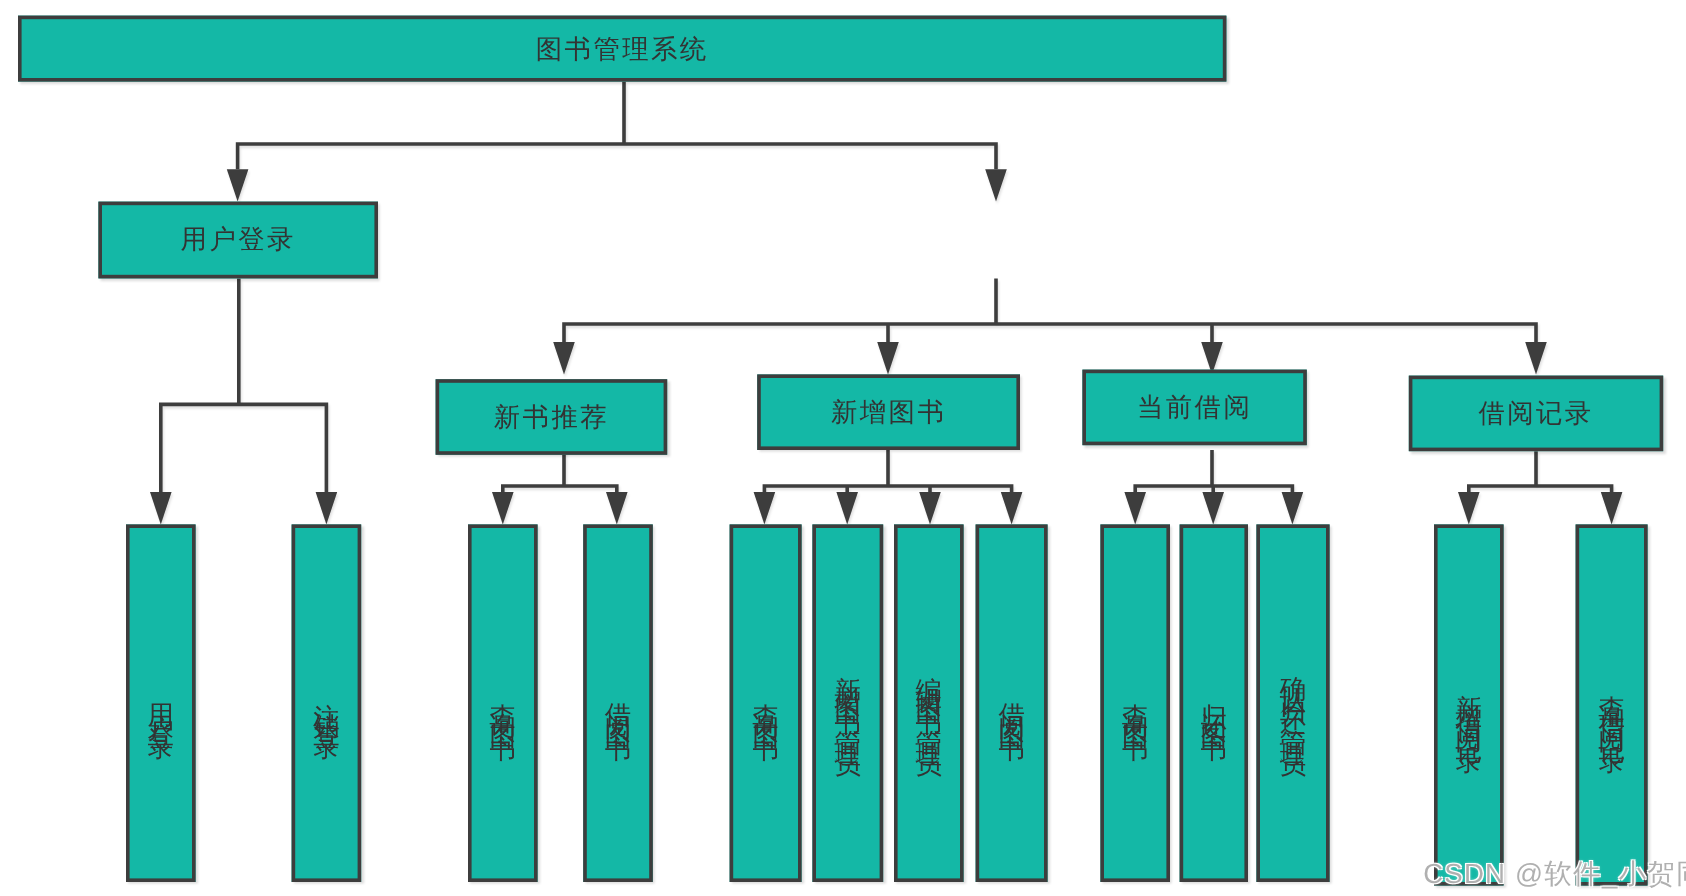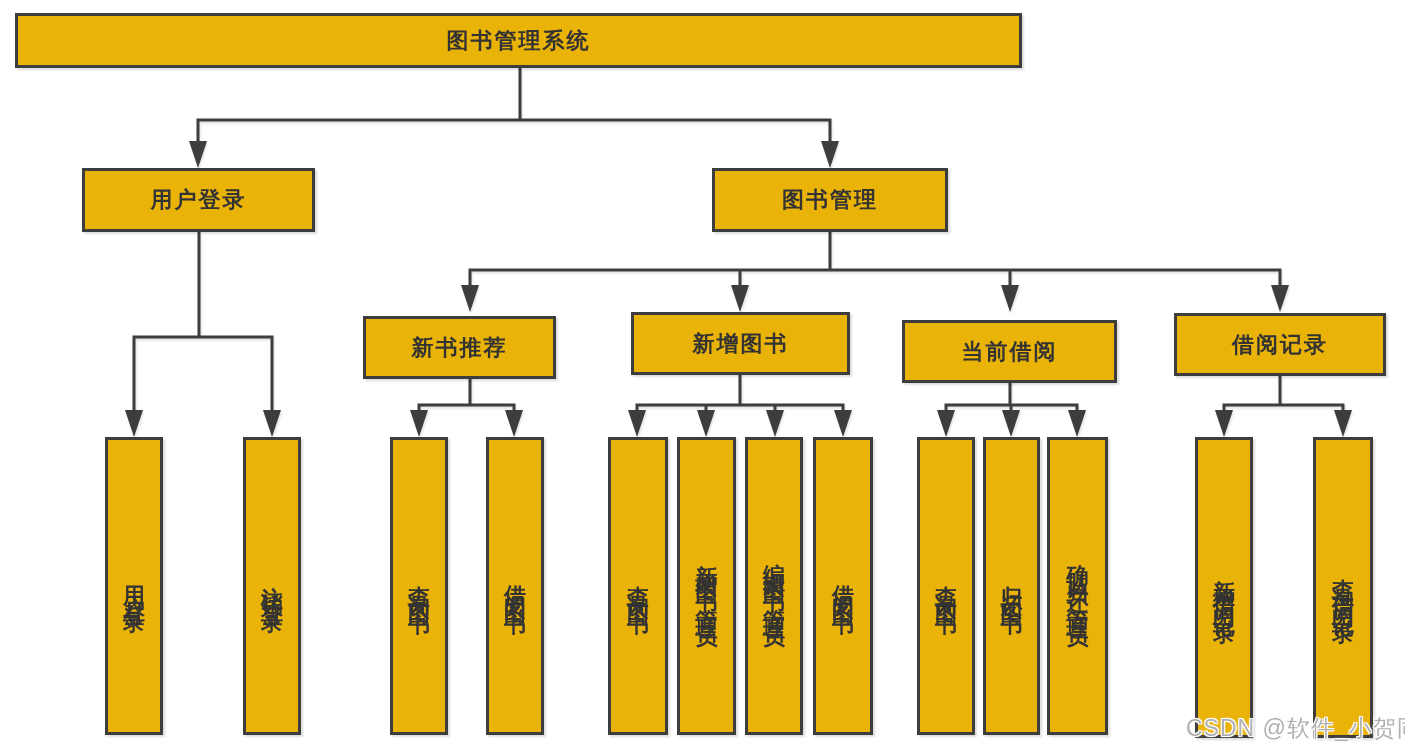--- a/index.html
+++ b/index.html
@@ -9,26 +9,25 @@
     font-family:"Liberation Sans", sans-serif;
     color:var(--text,#333333);
     overflow:hidden;
   }
   .connectors {
     position:absolute; left:0; top:0; width:1405px; height:747px;
     color:var(--line,#3d3d3d);
     filter:drop-shadow(1px 2px 1px rgba(0,0,0,0.12));
   }
   .node {
-    position:absolute; background:#eab308;
+    position:absolute; background:#14b8a6;
     border:3px solid var(--box-border,#3d3d3d);
     box-sizing:border-box;
     display:flex; align-items:center; justify-content:center;
     box-shadow:2px 2px 2px rgba(0,0,0,0.14);
-    font-weight:bold;
   }
   .hbox { font-size:22px; letter-spacing:2px; white-space:nowrap; }
   .vbox { top:437px; height:298px; }
   .vtext {
     writing-mode:vertical-rl; text-orientation:mixed;
     font-size:22px; letter-spacing:9px; line-height:1; white-space:nowrap;
   }
   .watermark {
     position:absolute; left:1186px; top:713px;
     font-size:23px; letter-spacing:1px; white-space:nowrap;
@@ -87,25 +86,24 @@
     <g>
       <path d="M1280 376 V405 M1224 410 V405 H1343 V410" fill="none" stroke="currentColor" stroke-width="3"></path>
       <polygon points="1215,410 1233,410 1224,437" fill="currentColor"></polygon>
       <polygon points="1334,410 1352,410 1343,437" fill="currentColor"></polygon>
     </g>
   </svg>
 
   <div class="node hbox" style="left:15px;top:13px;width:1007px;height:55px;">图书管理系统</div>
 
   <div class="node hbox" style="left:82px;top:168px;width:233px;height:64px;">用户登录</div>
-  <div class="node hbox" style="left:712px;top:168px;width:236px;height:64px;">图书管理</div>
 
   <div class="node hbox" style="left:363px;top:316px;width:193px;height:63px;">新书推荐</div>
   <div class="node hbox" style="left:631px;top:312px;width:219px;height:63px;">新增图书</div>
-  <div class="node hbox" style="left:902px;top:320px;width:215px;height:63px;">当前借阅</div>
+  <div class="node hbox" style="left:902px;top:308px;width:187px;height:63px;">当前借阅</div>
   <div class="node hbox" style="left:1174px;top:313px;width:212px;height:63px;">借阅记录</div>
 
   <div class="node vbox" style="left:105px;width:58px;">
     <span class="vtext">用户登录</span>
   </div>
   <div class="node vbox" style="left:243px;width:58px;">
     <span class="vtext">注销登录</span>
   </div>
 
   <div class="node vbox" style="left:390px;width:58px;">

